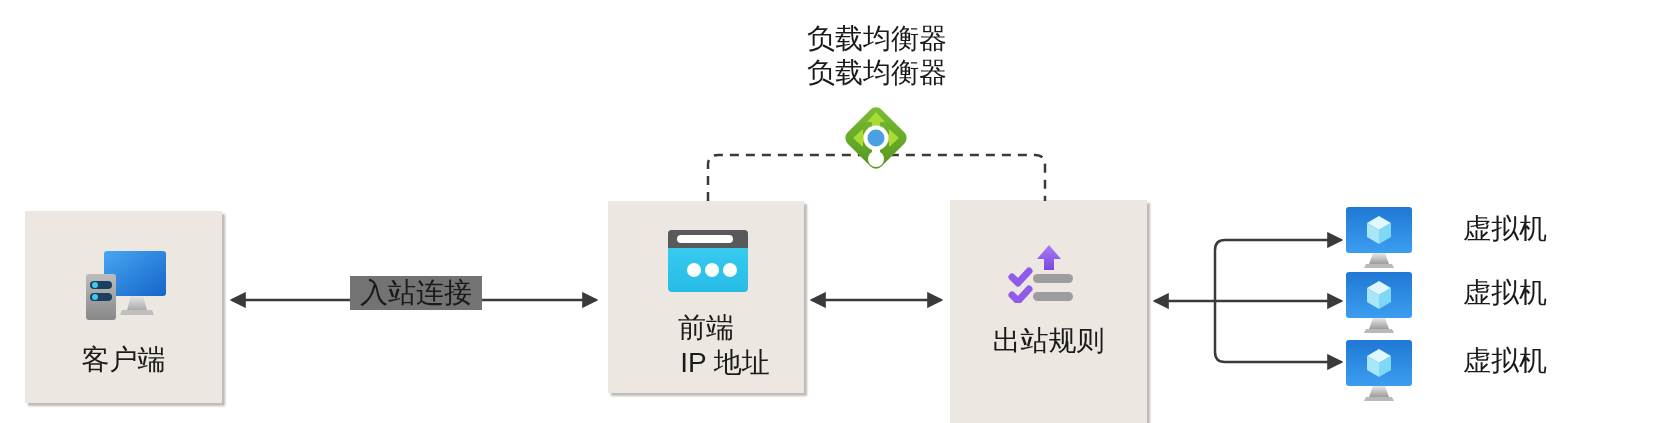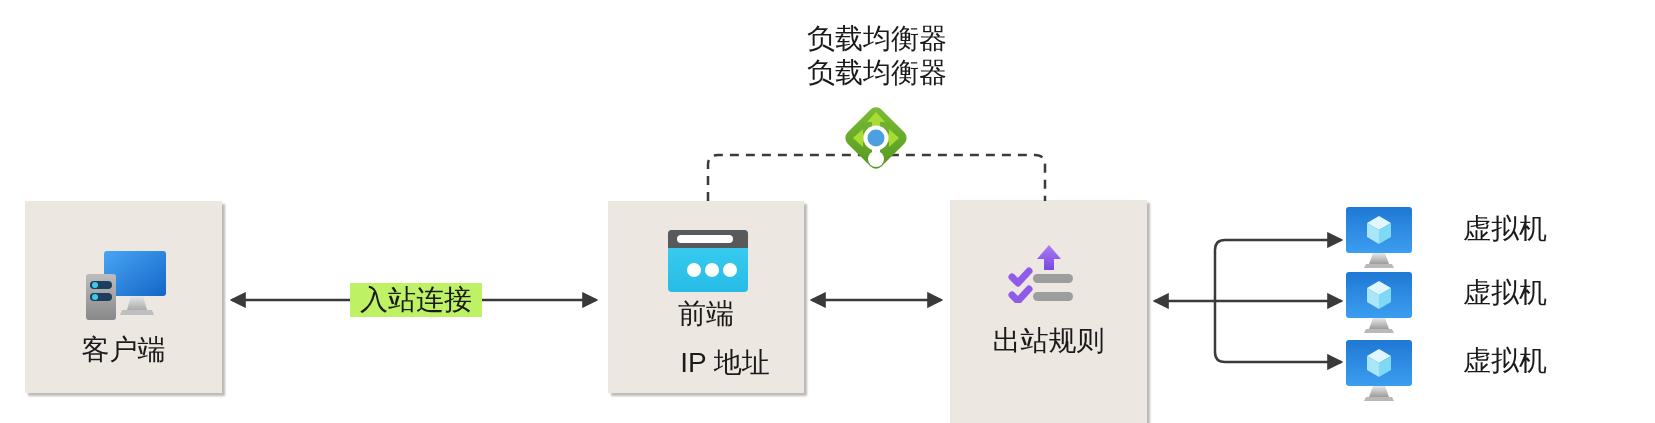--- a/index.html
+++ b/index.html
@@ -19,46 +19,46 @@
     text-align:center; font-size:28px; line-height:34px;
     color:var(--text,#1a1a1a); white-space:nowrap;
   }
   .icon { position:absolute; }
   .icon svg { display:block; width:100%; height:100%; }
   .lb-label {
     position:absolute; left:877px; top:22px; transform:translateX(-50%);
     text-align:center; font-size:28px; line-height:34px; white-space:nowrap;
   }
   .edge-label {
-    position:absolute; left:416px; top:283px; transform:translateX(-50%);
-    background:#bef264; padding:0 10px;
+    position:absolute; left:416px; top:276px; transform:translateX(-50%);
+    background:#737373; padding:0 10px;
     font-size:28px; line-height:34px; white-space:nowrap; z-index:3;
   }
   .vm-label {
     position:absolute; left:1432px;
     font-size:28px; line-height:34px; white-space:nowrap;margin-left:31px;
   }
   svg.connectors { position:absolute; left:0; top:0; z-index:2; }
   .connectors .conn { stroke:var(--arrow,#3A3A3A); stroke-width:2.5; fill:none; }
   .connectors .dash { stroke-dasharray:9 7; }
   .connectors marker path { fill:var(--arrow,#3A3A3A); }
   .layer3 { z-index:3; }
   .layer1 { z-index:1; }
 </style>
 </head>
 <body>
 
 <div class="stage">
 
-  <div class="box layer1" style="left:25px;top:201px;width:197px;height:192px;">
+  <div class="box layer1" style="left:25px;top:211px;width:197px;height:192px;">
     <div class="box-label" style="top:132px;">客户端</div>
   </div>
 
   <div class="box layer1" style="left:608px;top:201px;width:196px;height:192px;">
-    <div class="box-label" style="top:96px;">前端</div>
+    <div class="box-label" style="top:110px;">前端</div>
     <div class="box-label" style="top:145px;padding-left:38px;">IP 地址</div>
   </div>
 
   <div class="box layer1" style="left:950px;top:200px;width:197px;height:239px;">
     <div class="box-label" style="top:124px;">出站规则</div>
   </div>
 
   <svg class="connectors" width="1655" height="423" viewBox="0 0 1655 423">
     <defs>
       <marker id="arr" viewBox="0 0 10 10" refX="8.5" refY="5" markerWidth="6.5" markerHeight="6.5" orient="auto-start-reverse">

